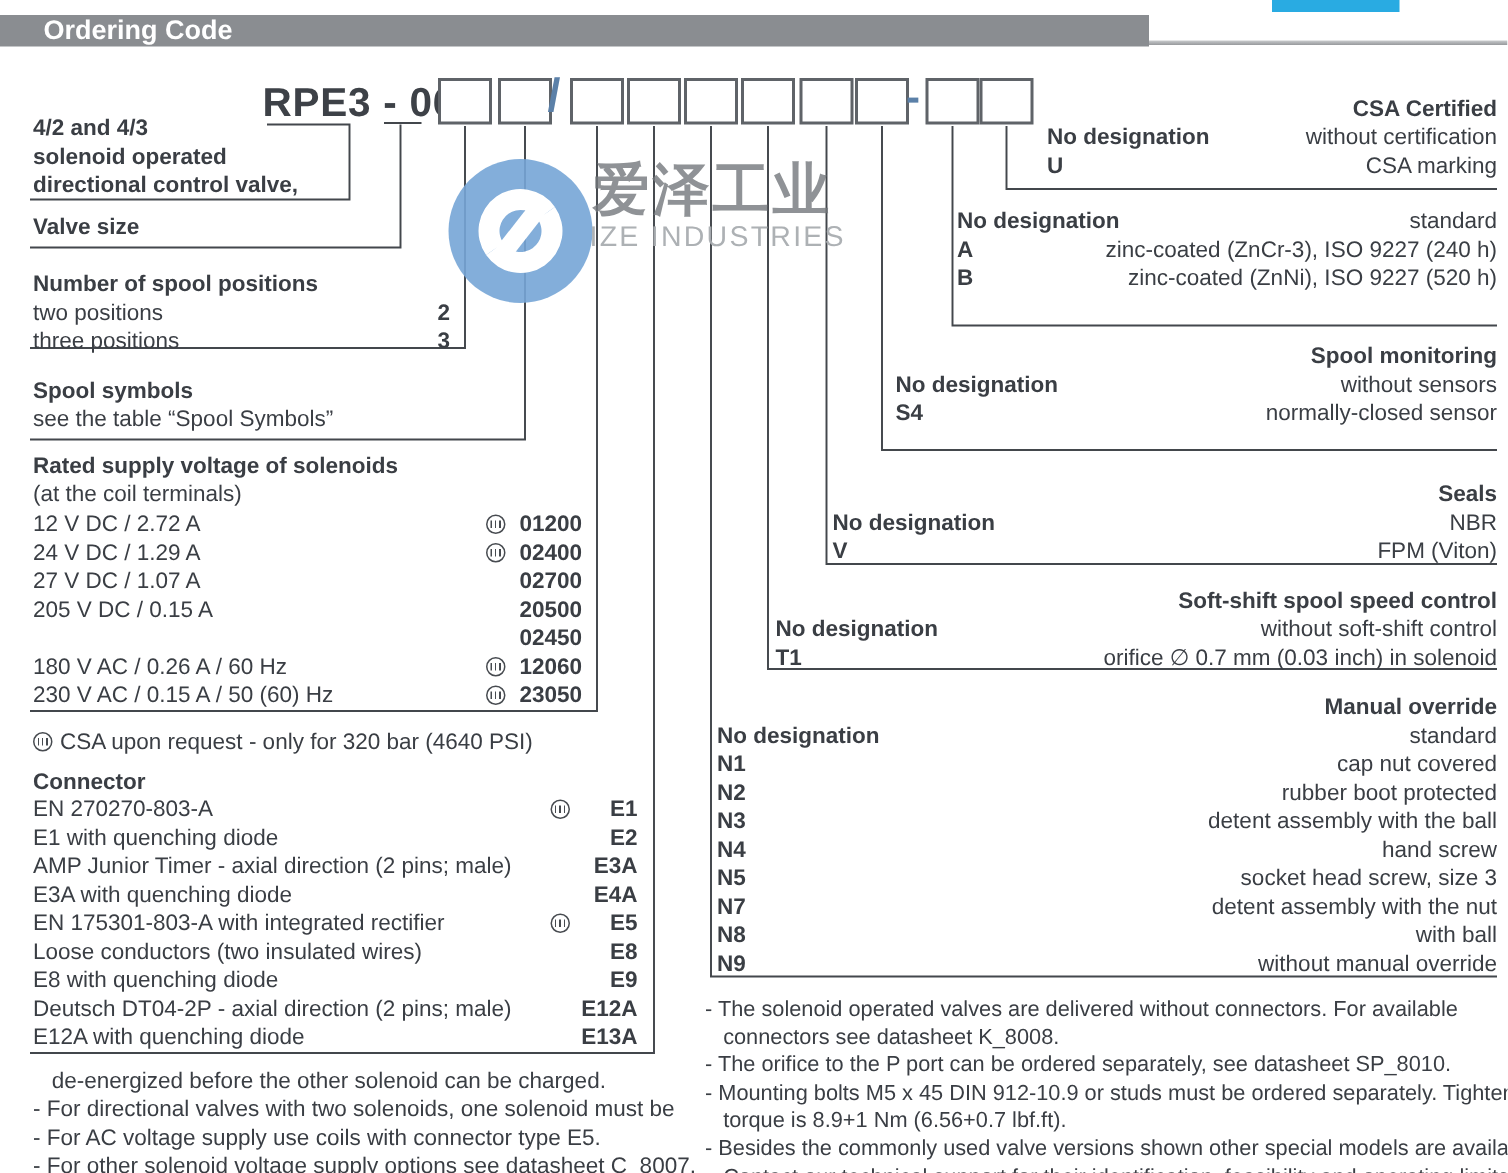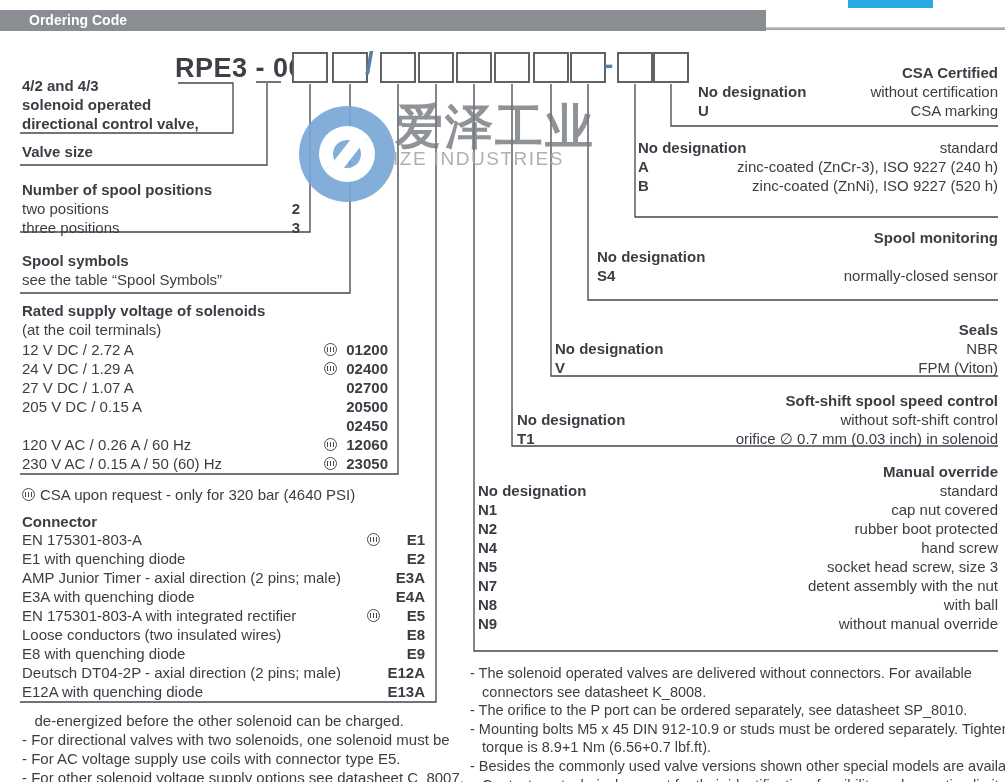--- a/index.html
+++ b/index.html
@@ -5,21 +5,21 @@
   html,body{margin:0;padding:0}
   body{
     width:1005px;height:782px;position:relative;overflow:hidden;
     background:#ffffff;color:#3a3e44;
     font-family:"Liberation Sans",sans-serif;font-size:15px;line-height:19px;
   }
   .abs{position:absolute}
   .b{font-weight:bold}
   
   .hdr-bar{left:0;top:10px;width:766px;height:21px;background:#8a8d91}
-  .hdr-title{position:absolute;left:29px;top:1px;color:#ffffff;font-weight:bold;font-size:14px;line-height:19px}
+  .hdr-title{position:absolute;left:29px;top:1px;color:#ffffff;font-weight:bold;font-size:18px;line-height:19px}
   .hdr-line{left:766px;top:27px;width:239px;height:3px;background:linear-gradient(#c9cbcd,#97999c)}
   .logo-cyan{left:848px;top:0;width:85px;height:8px;background:#29abe2}
   .logo-crop{left:938px;top:0;width:68px;height:13px;overflow:hidden}
   
   .code-prefix{left:175px;top:53px;font-size:27px;line-height:30px;font-weight:bold;color:#3d4147;letter-spacing:.5px}
   .cbox{top:52px;width:32px;height:27px;border:2px solid #5f6368;background:#fff}
   .sep{font-weight:bold;color:#5b80a8}
   .sep-slash{left:365px;top:47px;font-size:31px;line-height:34px}
   .sep-dash{left:604px;top:50px;font-size:28px;line-height:30px}
   
@@ -38,21 +38,21 @@
   .rsec .title{font-weight:bold;text-align:right}
   .rrow{display:flex;align-items:baseline;white-space:nowrap}
   .rrow .rcode{font-weight:bold}
   .rrow .rval{flex:1;text-align:right}
   
   .note-line{white-space:pre}
   .notes-right .note-line{font-size:14.5px;line-height:18.6px}
   .notes-left .note-line{line-height:19px}
   
   .wm{z-index:4;pointer-events:none}
-  .wm-cn{left:395px;top:106px;font-size:48px;line-height:42px;font-weight:bold;color:#74787c;opacity:.8;letter-spacing:2px}
+  .wm-cn{left:395px;top:106px;font-size:38px;line-height:42px;font-weight:bold;color:#74787c;opacity:.8;letter-spacing:2px}
   .wm-en{left:393px;top:148px;font-size:19px;line-height:21px;color:#a9adb1;letter-spacing:1.5px;opacity:.95}
 </style>
 </head>
 <body>
 
 <div class="abs hdr-bar">
   <span class="hdr-title">Ordering Code</span>
 </div>
 <div class="abs hdr-line"></div>
 <div class="abs logo-cyan"></div>
@@ -138,41 +138,41 @@
     <span class="fill"></span>
   <span class="csa" style="visibility: hidden;"></span>
   <span class="code" style="min-width:46px">20500</span>
 </div>
 <div class="row-abs" style="left:22px;top:416px;width:366px">
     <span class="fill"></span>
   <span class="csa" style="visibility: hidden;"></span>
   <span class="code" style="min-width:46px">02450</span>
 </div>
 <div class="row-abs" style="left:22px;top:435px;width:366px">
-  <span>120 V AC / 0.26 A / 60 Hz</span>
+  <span>180 V AC / 0.26 A / 60 Hz</span>
     <span class="fill"></span>
   <span class="csa"></span>
   <span class="code" style="min-width:46px">12060</span>
 </div>
 <div class="row-abs" style="left:22px;top:454px;width:366px">
   <span>230 V AC / 0.15 A / 50 (60) Hz</span>
     <span class="fill"></span>
   <span class="csa"></span>
   <span class="code" style="min-width:46px">23050</span>
 </div>
 
 <div class="row-abs" style="left:22px;top:485px">
   <span class="csa"></span>
   <span>CSA upon request - only for 320 bar (4640 PSI)</span>
 </div>
 
 <div class="abs txt b" style="left:22px;top:512px">Connector</div>
 
 <div class="row-abs" style="left:22px;top:530px;width:403px">
-  <span>EN 175301-803-A</span>
+  <span>EN 270270-803-A</span>
     <span class="fill"></span>
   <span class="csa"></span>
   <span class="code" style="min-width:40px">E1</span>
 </div>
 <div class="row-abs" style="left:22px;top:549px;width:403px">
   <span>E1 with quenching diode</span>
     <span class="fill"></span>
   <span class="csa" style="visibility: hidden;"></span>
   <span class="code" style="min-width:40px">E2</span>
 </div>
@@ -250,20 +250,21 @@
   <div class="rrow">
     <span class="rcode">B</span>
     <span class="rval">zinc-coated (ZnNi), ISO 9227 (520 h)</span>
   </div>
 </div>
 
 <div class="rsec" style="left:597px;top:228px">
   <div class="title">Spool monitoring</div>
   <div class="rrow">
     <span class="rcode">No designation</span>
+    <span class="rval">without sensors</span>
   </div>
   <div class="rrow">
     <span class="rcode">S4</span>
     <span class="rval">normally-closed sensor</span>
   </div>
 </div>
 
 <div class="rsec" style="left:555px;top:320px">
   <div class="title">Seals</div>
   <div class="rrow">
@@ -294,20 +295,24 @@
     <span class="rcode">No designation</span>
     <span class="rval">standard</span>
   </div>
   <div class="rrow">
     <span class="rcode">N1</span>
     <span class="rval">cap nut covered</span>
   </div>
   <div class="rrow">
     <span class="rcode">N2</span>
     <span class="rval">rubber boot protected</span>
+  </div>
+  <div class="rrow">
+    <span class="rcode">N3</span>
+    <span class="rval">detent assembly with the ball</span>
   </div>
   <div class="rrow">
     <span class="rcode">N4</span>
     <span class="rval">hand screw</span>
   </div>
   <div class="rrow">
     <span class="rcode">N5</span>
     <span class="rval">socket head screw, size 3</span>
   </div>
   <div class="rrow">

